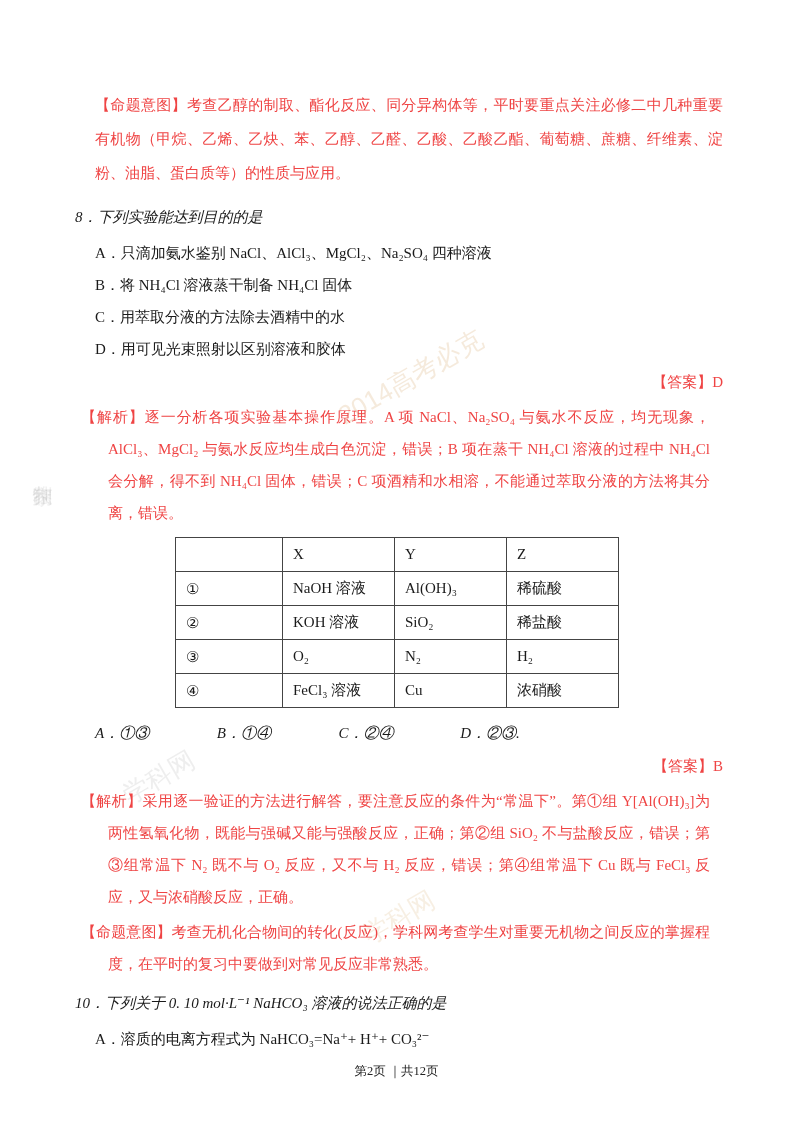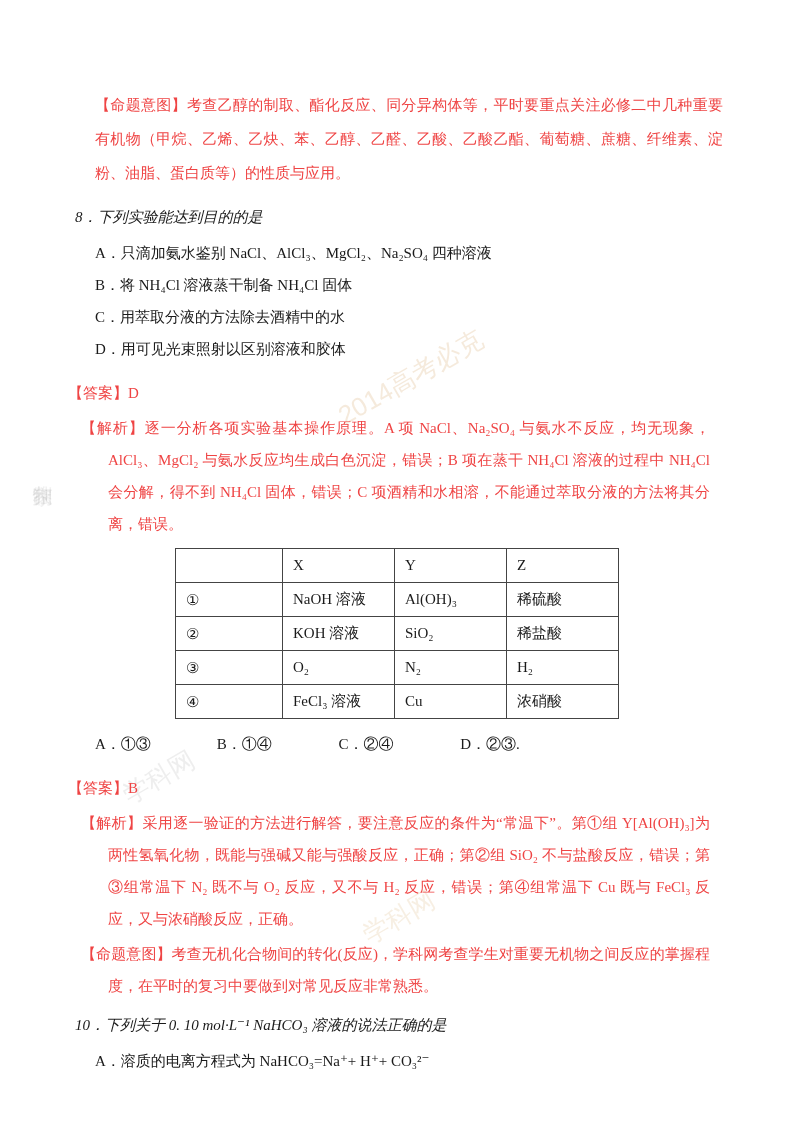--- a/index.html
+++ b/index.html
@@ -17,21 +17,21 @@
   }
   .content { padding: 88px 70px 0 68px; position: relative; z-index: 2; }
   .red { color: #ef4444; }
   p.intro {
     margin: 0 0 12px 27px;
     line-height: 34px;
     text-align: justify;
   }
   p.stem { margin: 8px 0 6px 7px; line-height: 30px; font-style: italic; }
   p.opt  { margin: 2px 0; line-height: 30px; padding-left: 27px; }
-  p.ans  { margin: 15px 0 5px 0; line-height: 28px; }
+  p.ans  { margin: 4px 0 5px 0; line-height: 28px; text-align: right; }
   p.hang {
     margin: 3px 13px;
     line-height: 32px;
     padding-left: 27px;
     text-indent: -27px;
     text-align: justify;
   }
   table.qtable {
     border-collapse: collapse;
     margin: 8px 0 8px 107px;
@@ -41,21 +41,21 @@
     height: 34px;
     padding: 2px 10px;
     font-size: 15px;
     vertical-align: middle;
   }
   table.qtable td.c0 { width: 107px; }
   table.qtable td.c1 { width: 112px; }
   table.qtable td.c2 { width: 112px; }
   table.qtable td.c3 { width: 112px; }
   .choices { margin: 10px 0 4px 27px; line-height: 30px; }
-  .choices span { display: inline-block; width: 118px; }
+  .choices span { display: inline-block; width: 118px; font-style: italic; }
   .footer {
     position: absolute;
     left: 0; right: 0;
     bottom: 42px;
     text-align: center;
     font-size: 12.5px;
     color: #222;
     z-index: 2;
   }
   .watermark {
@@ -140,14 +140,15 @@
 
     <p class="ans red">【答案】B</p>
     <p class="hang red">【解析】采用逐一验证的方法进行解答，要注意反应的条件为“常温下”。第①组 Y[Al(OH)₃]为两性氢氧化物，既能与强碱又能与强酸反应，正确；第②组 SiO₂ 不与盐酸反应，错误；第③组常温下 N₂ 既不与 O₂ 反应，又不与 H₂ 反应，错误；第④组常温下 Cu 既与 FeCl₃ 反应，又与浓硝酸反应，正确。</p>
     <p class="hang red">【命题意图】考查无机化合物间的转化(反应)，学科网考查学生对重要无机物之间反应的掌握程度，在平时的复习中要做到对常见反应非常熟悉。</p>
 
     <p class="stem">10．下列关于 0. 10 mol·L⁻¹ NaHCO₃ 溶液的说法正确的是</p>
     <p class="opt">A．溶质的电离方程式为 NaHCO₃=Na⁺+ H⁺+  CO₃²⁻</p>
 
   </div>
 
+  <div class="footer">第2页 ｜共12页</div>
 
 </div>
 
 </body></html>

